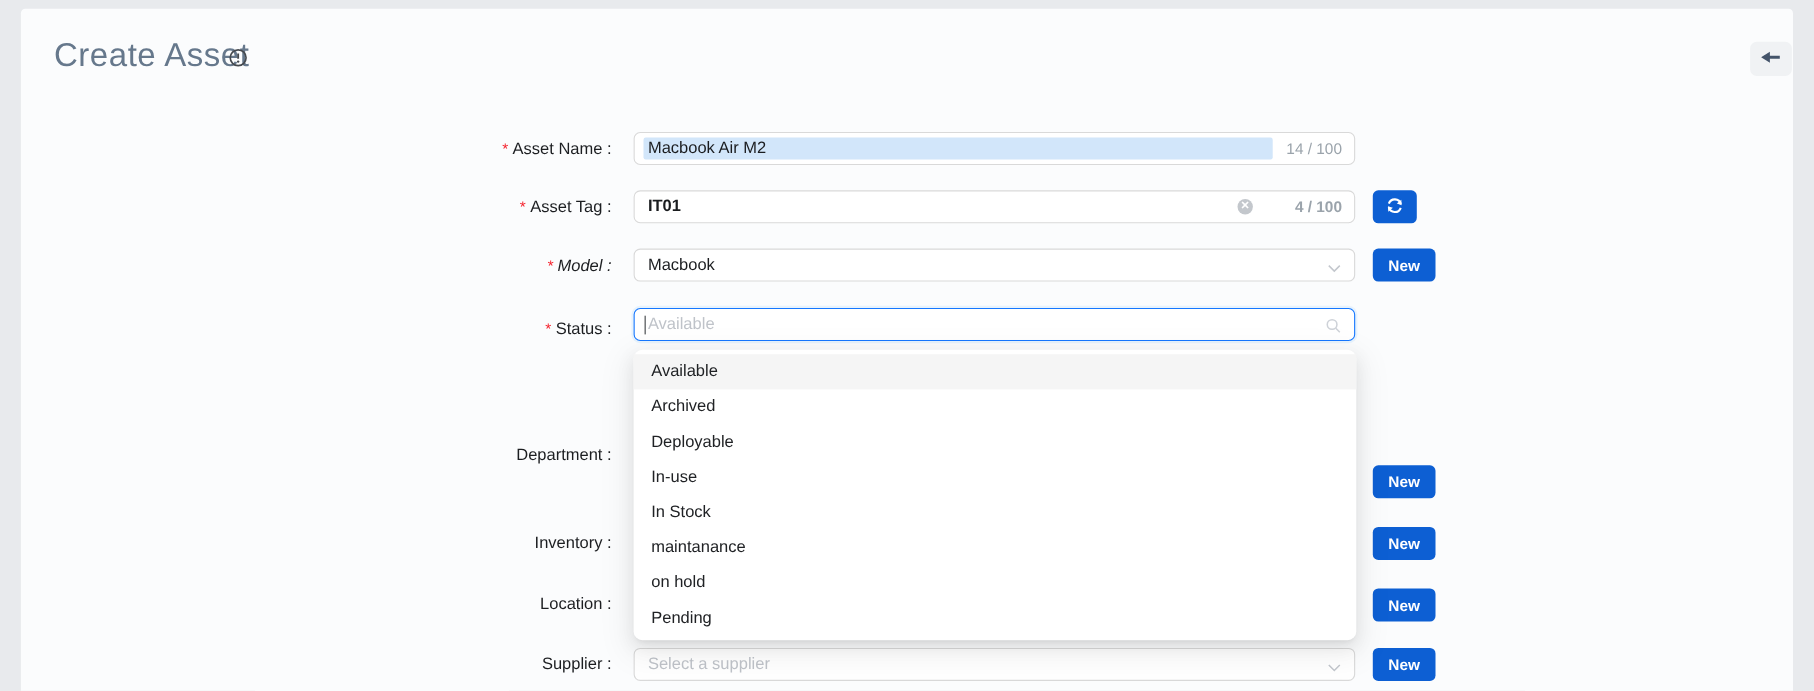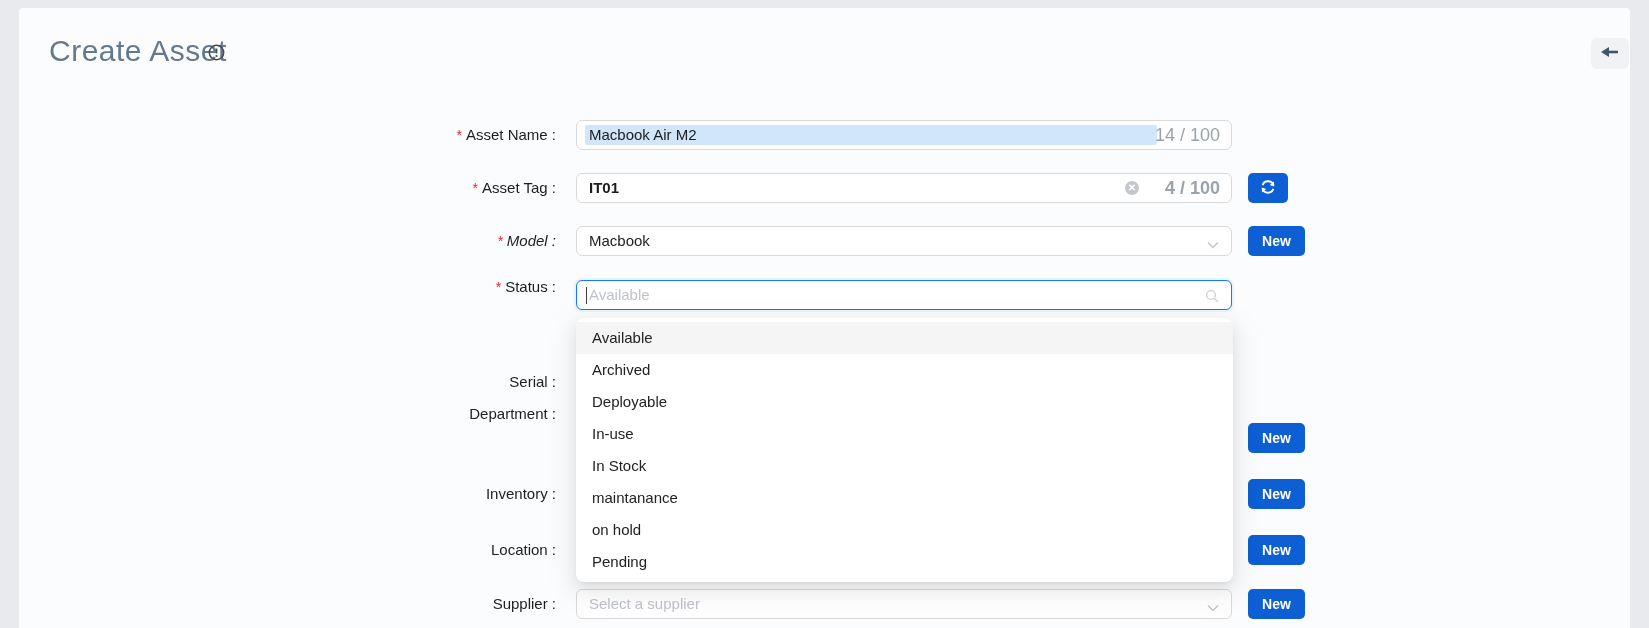--- a/index.html
+++ b/index.html
@@ -16,21 +16,21 @@
 
   .row-label { position:absolute; left:200px; width:337px; height:30px;
     text-align:right; font-size:15px; color:#1c1e21; line-height:30px; }
   .req { color:#f5222d; margin-right:4px; font-size:14px; }
 
   .tbox { position:absolute; left:557px; width:656px; height:30px; background:#fff;
     border:1px solid #d9d9d9; border-radius:6px; }
   .tbox .val { position:absolute; left:12px; top:0; line-height:28px;
     font-size:15px; color:#1a1c1f; z-index:2; }
   .tbox .counter { position:absolute; right:11px; top:0; line-height:28px;
-    font-size:18px; color:#9aa3ab; z-index:2; }
+    font-size:14px; color:#9aa3ab; z-index:2; }
   .sel-highlight { position:absolute; left:8px; top:4px; height:20px; width:572px;
     background:#d2e6fa; border-radius:2px; z-index:1; }
   .clear-icon { position:absolute; right:92px; top:7px; width:14px; height:14px;
     background:#c3c7cc; border-radius:50%; color:#fff; font-size:10px;
     line-height:14px; text-align:center; z-index:2; cursor:pointer; }
   .chevron { position:absolute; right:12px; top:9px; }
   .search-icon { position:absolute; right:12px; top:8px; }
   .placeholder { position:absolute; left:12px; top:0; line-height:27px;
     font-size:15px; color:#bfc3c9; }
   .tbox.focused { border:1.5px solid #1677ff;
@@ -111,21 +111,21 @@
   <div class="tbox" style="top:218px;padding-left:12px;">
     <span class="val">Macbook</span>
     <span class="chevron">
       <svg width="12" height="10" viewBox="0 0 12 10">
         <polyline points="1,2.5 6,7.5 11,2.5" fill="none" stroke="#c3c7cd" stroke-width="1.4"></polyline>
       </svg>
     </span>
   </div>
   <button class="btn-new" style="top:218px;">New</button>
 
-  <div class="row-label" style="top:264px;">
+  <div class="row-label" style="top:276px;">
     <span class="req">*</span><span>Status :</span>
   </div>
   <div class="tbox focused" style="top:272px;">
     <span class="caret"></span>
     <span class="placeholder">Available</span>
     <span class="search-icon">
       <svg width="14" height="14" viewBox="0 0 14 14">
         <circle cx="6" cy="6" r="4.4" fill="none" stroke="#ced2d8" stroke-width="1.4"></circle>
         <line x1="9.4" y1="9.4" x2="13" y2="13" stroke="#ced2d8" stroke-width="1.4"></line>
       </svg>
@@ -136,23 +136,20 @@
     <div class="dd-option active">Available</div>
     <div class="dd-option">Archived</div>
     <div class="dd-option">Deployable</div>
     <div class="dd-option">In-use</div>
     <div class="dd-option">In Stock</div>
     <div class="dd-option">maintanance</div>
     <div class="dd-option">on hold</div>
     <div class="dd-option">Pending</div>
   </div>
 
-  <div class="row-label" style="top:359px;">
-    <span>Serial :</span>
-  </div>
 
   <div class="row-label" style="top:391px;">
     <span>Department :</span>
   </div>
   <button class="btn-new" style="top:415px;">New</button>
 
   <div class="row-label" style="top:471px;">
     <span>Inventory :</span>
   </div>
   <button class="btn-new" style="top:471px;">New</button>

